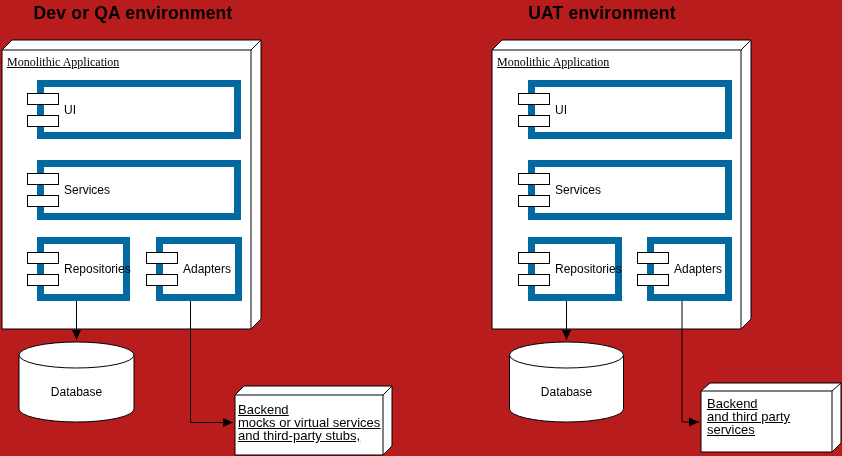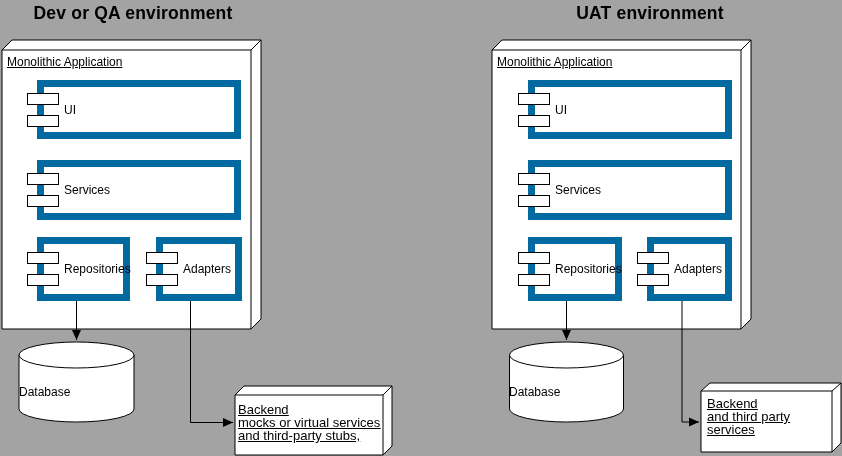--- a/index.html
+++ b/index.html
@@ -2,21 +2,21 @@
 <html><head>
 <meta charset="utf-8">
 <style>
   * { box-sizing: border-box; margin: 0; padding: 0; }
   html, body { background: #ffffff; }
   body { font-family: "Liberation Sans", sans-serif; color: #000; }
   #canvas {
     position: relative;
     width: 842px;
     height: 456px;
-    background: #a3a3a3;
+    background: #b91c1c;
     overflow: hidden;
   }
   svg.shape-layer { position: absolute; left: 0; top: 0; }
   .shape { fill: #ffffff; stroke: #000000; stroke-width: 1; }
   .edge  { fill: none; stroke: #000000; stroke-width: 1; }
 
   .title {
     position: absolute;
     top: 3px;
     width: 260px;
@@ -24,20 +24,21 @@
     font-weight: bold;
     text-align: center;
     letter-spacing: 0.2px;
     white-space: nowrap;
   }
   .node-label {
     position: absolute;
     font-size: 12px;
     text-decoration: underline;
     white-space: nowrap;
+    font-family: Liberation Serif, serif;
   }
   .component {
     position: absolute;
     background: #ffffff;
     border: 7px solid #0369a1;
     display: flex;
     align-items: center;
     padding-left: 20px;
     font-size: 12px;
   }
@@ -50,20 +51,21 @@
     background: #ffffff;
     border: 1px solid #000000;
   }
   .tab.t1 { top: calc(50% - 17px); }
   .tab.t2 { top: calc(50% + 5px); }
 
   .db-label {
     position: absolute;
     width: 115px;
     font-size: 12px;
+    text-align: center;
     white-space: nowrap;
   }
   .backend-text {
     position: absolute;
     font-size: 13px;
     line-height: 13px;
     white-space: nowrap;
     text-decoration: underline;
   }
   .backend-text span { display: block; text-decoration: underline; }
@@ -158,21 +160,21 @@
   </div>
 
   <div class="db-label" style="left:19px; top:385px;">Database</div>
 
   <div class="backend-text" style="left:238px; top:403px;">
     <span>Backend</span>
     <span>mocks or virtual services</span>
     <span>and third-party stubs,</span>
   </div>
 
-  <div class="title" style="left:520px;">UAT environment</div>
+  <div class="title" style="left:472px;">UAT environment</div>
 
   <div class="node-label" style="left:497px; top:55px;">Monolithic Application</div>
 
   <div class="component" style="left:528px; top:80px; width:204px; height:59px;">
     <span class="tab t1"></span>
     <span class="tab t2"></span>
     <span class="label">UI</span>
   </div>
 
   <div class="component" style="left:528px; top:160px; width:204px; height:60px;">

